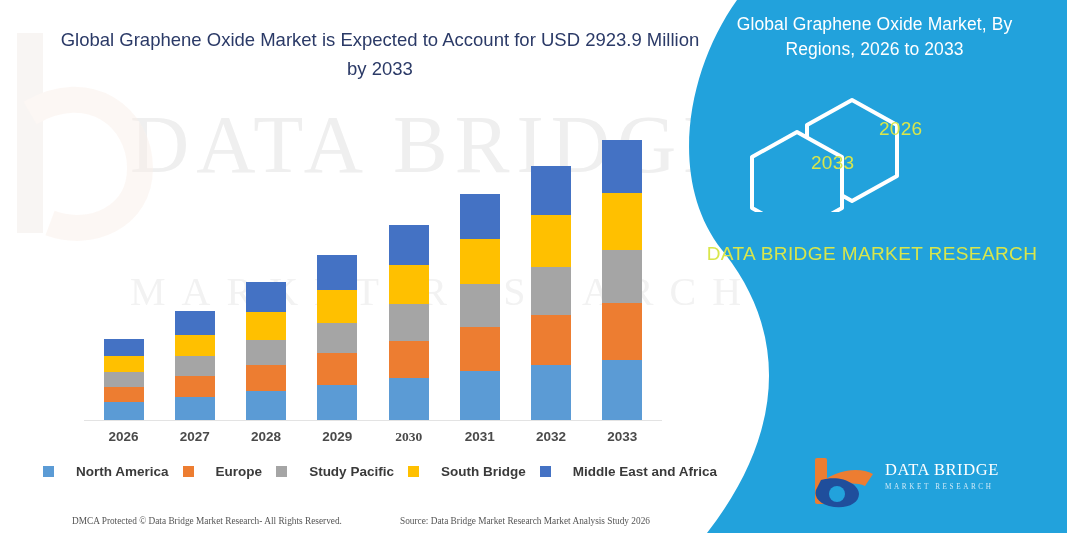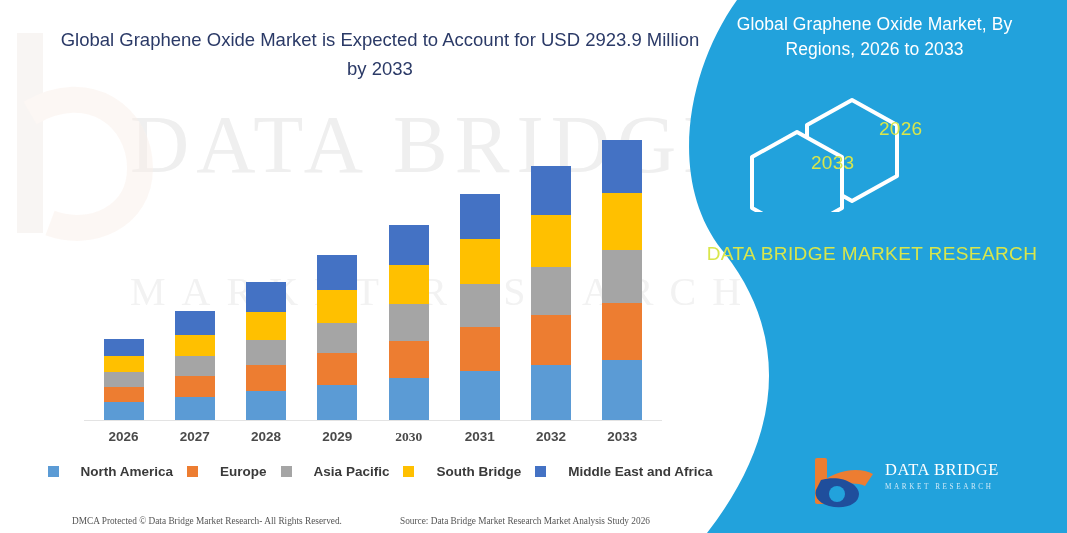--- a/index.html
+++ b/index.html
@@ -361,21 +361,21 @@
         <div class="leg-item">
           <span class="leg-sw" style="background: rgb(91, 155, 213);"></span>
           <span class="leg-tx">North America</span>
         </div>
         <div class="leg-item">
           <span class="leg-sw" style="background: rgb(237, 125, 49);"></span>
           <span class="leg-tx">Europe</span>
         </div>
         <div class="leg-item">
           <span class="leg-sw" style="background: rgb(165, 165, 165);"></span>
-          <span class="leg-tx">Asia Pacific</span>
+          <span class="leg-tx">Study Pacific</span>
         </div>
         <div class="leg-item">
           <span class="leg-sw" style="background: rgb(255, 192, 0);"></span>
           <span class="leg-tx">South Bridge</span>
         </div>
         <div class="leg-item">
           <span class="leg-sw" style="background: rgb(68, 114, 196);"></span>
           <span class="leg-tx">Middle East and Africa</span>
         </div>
       </div>

